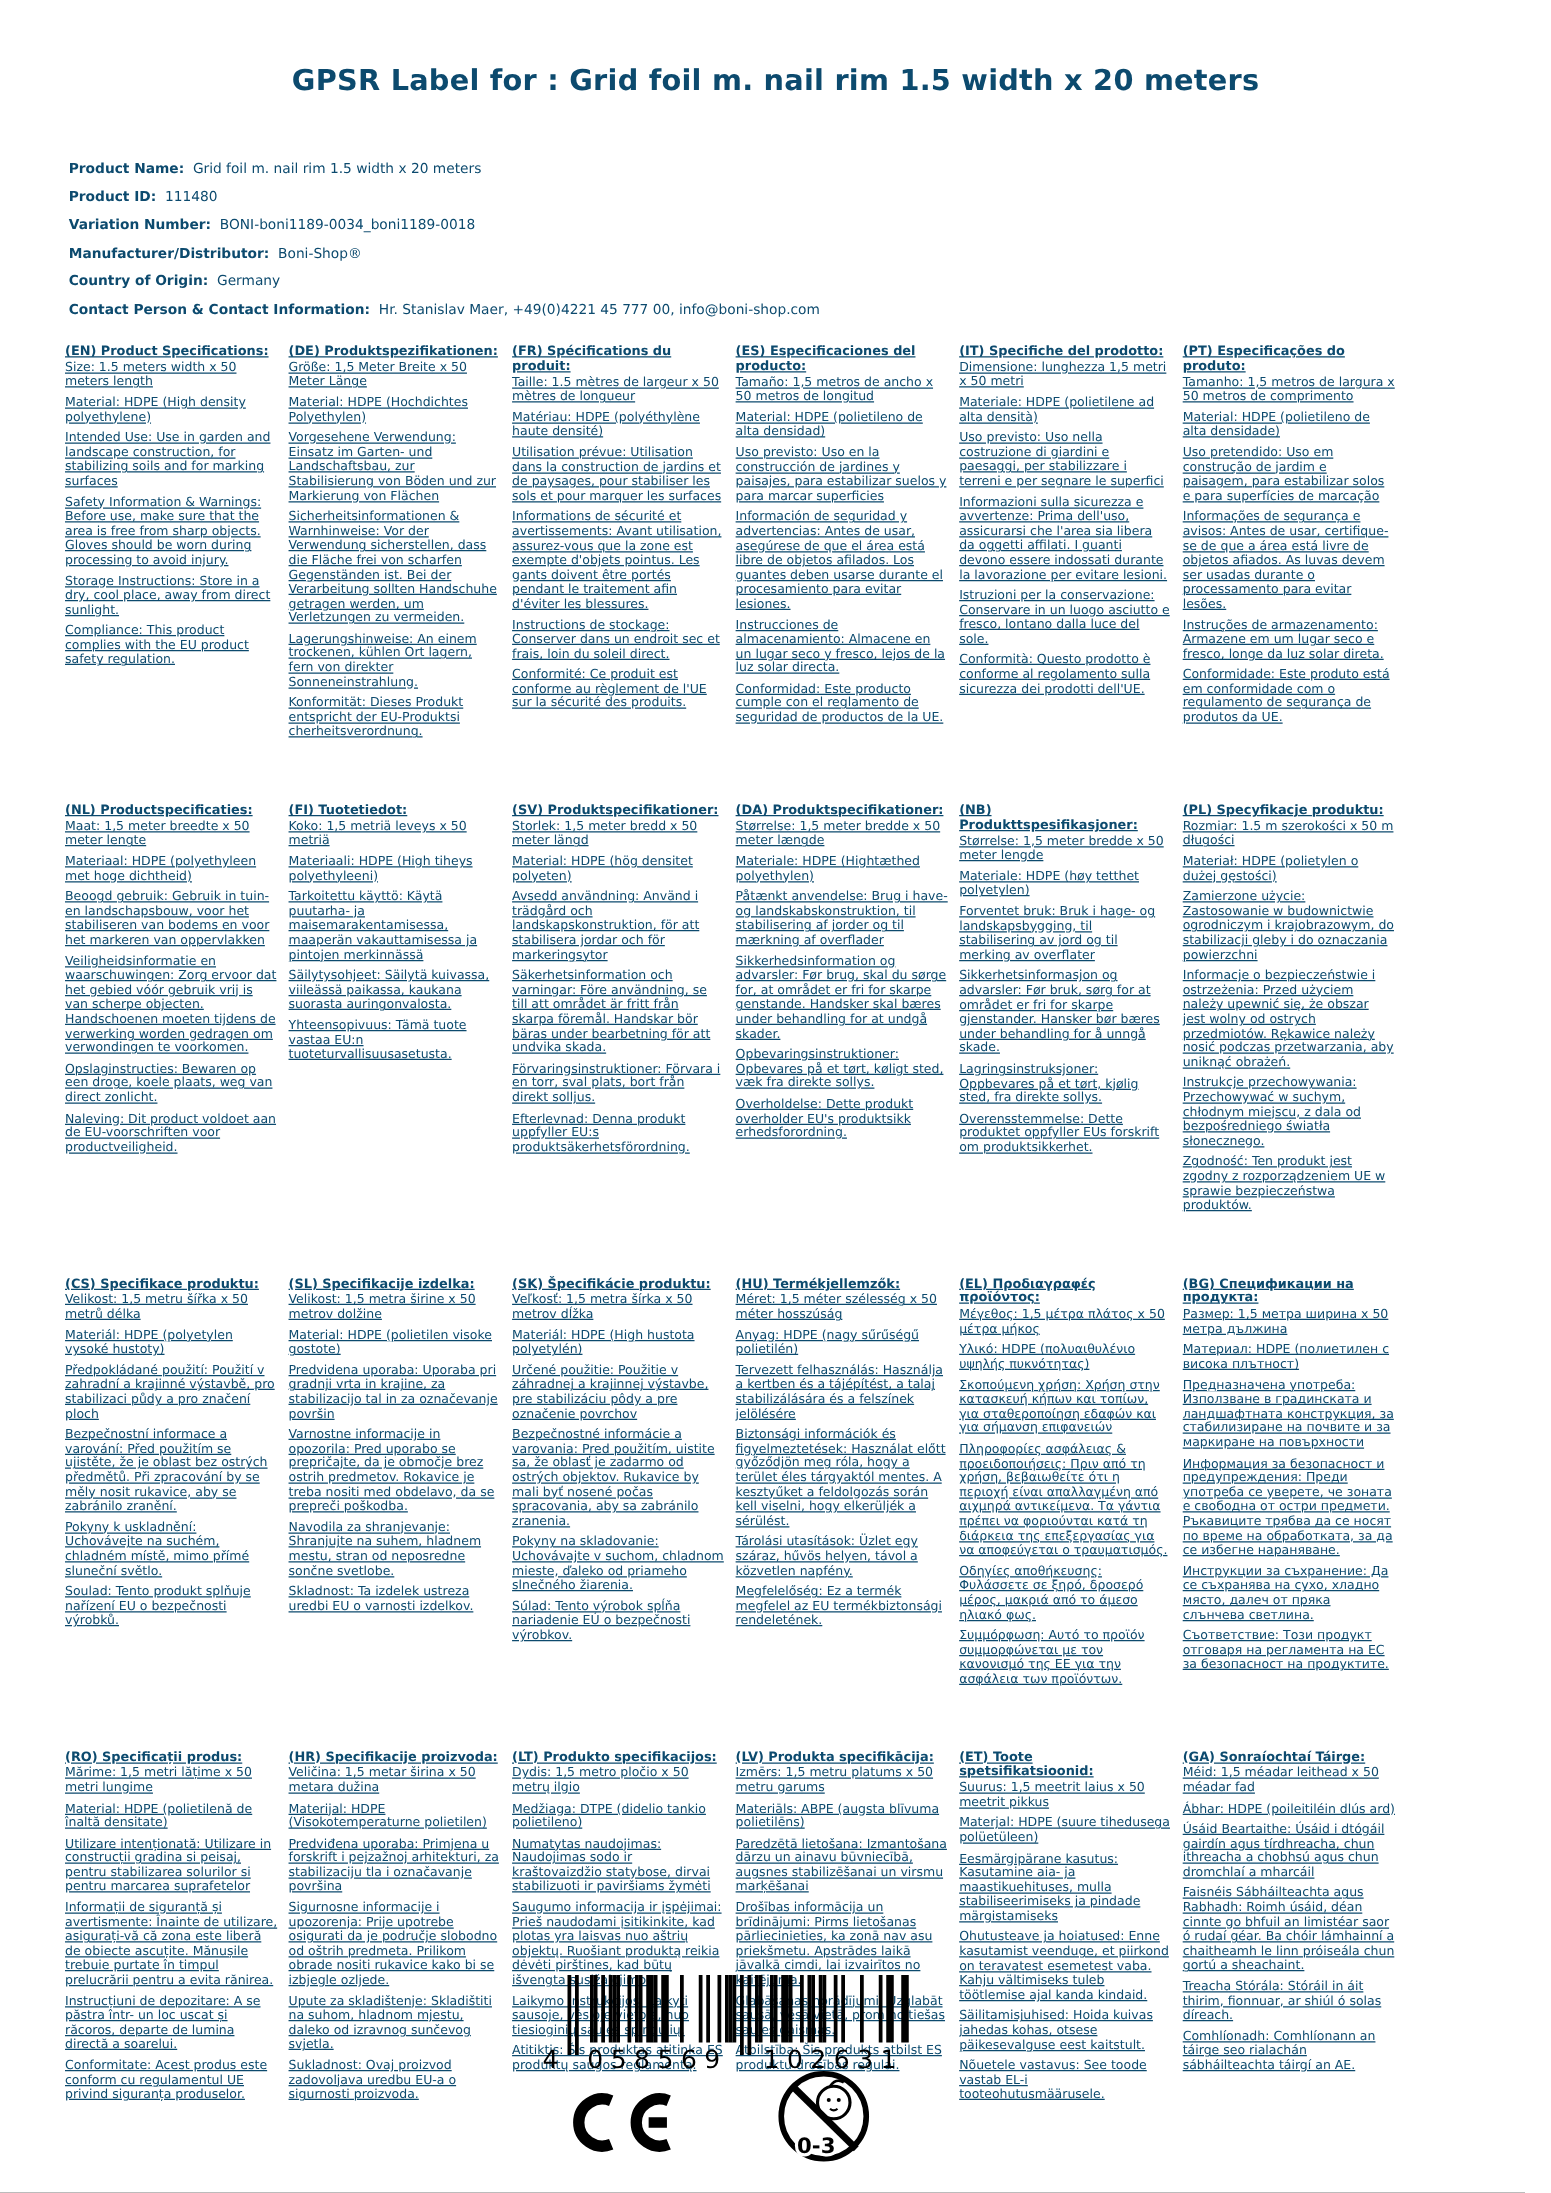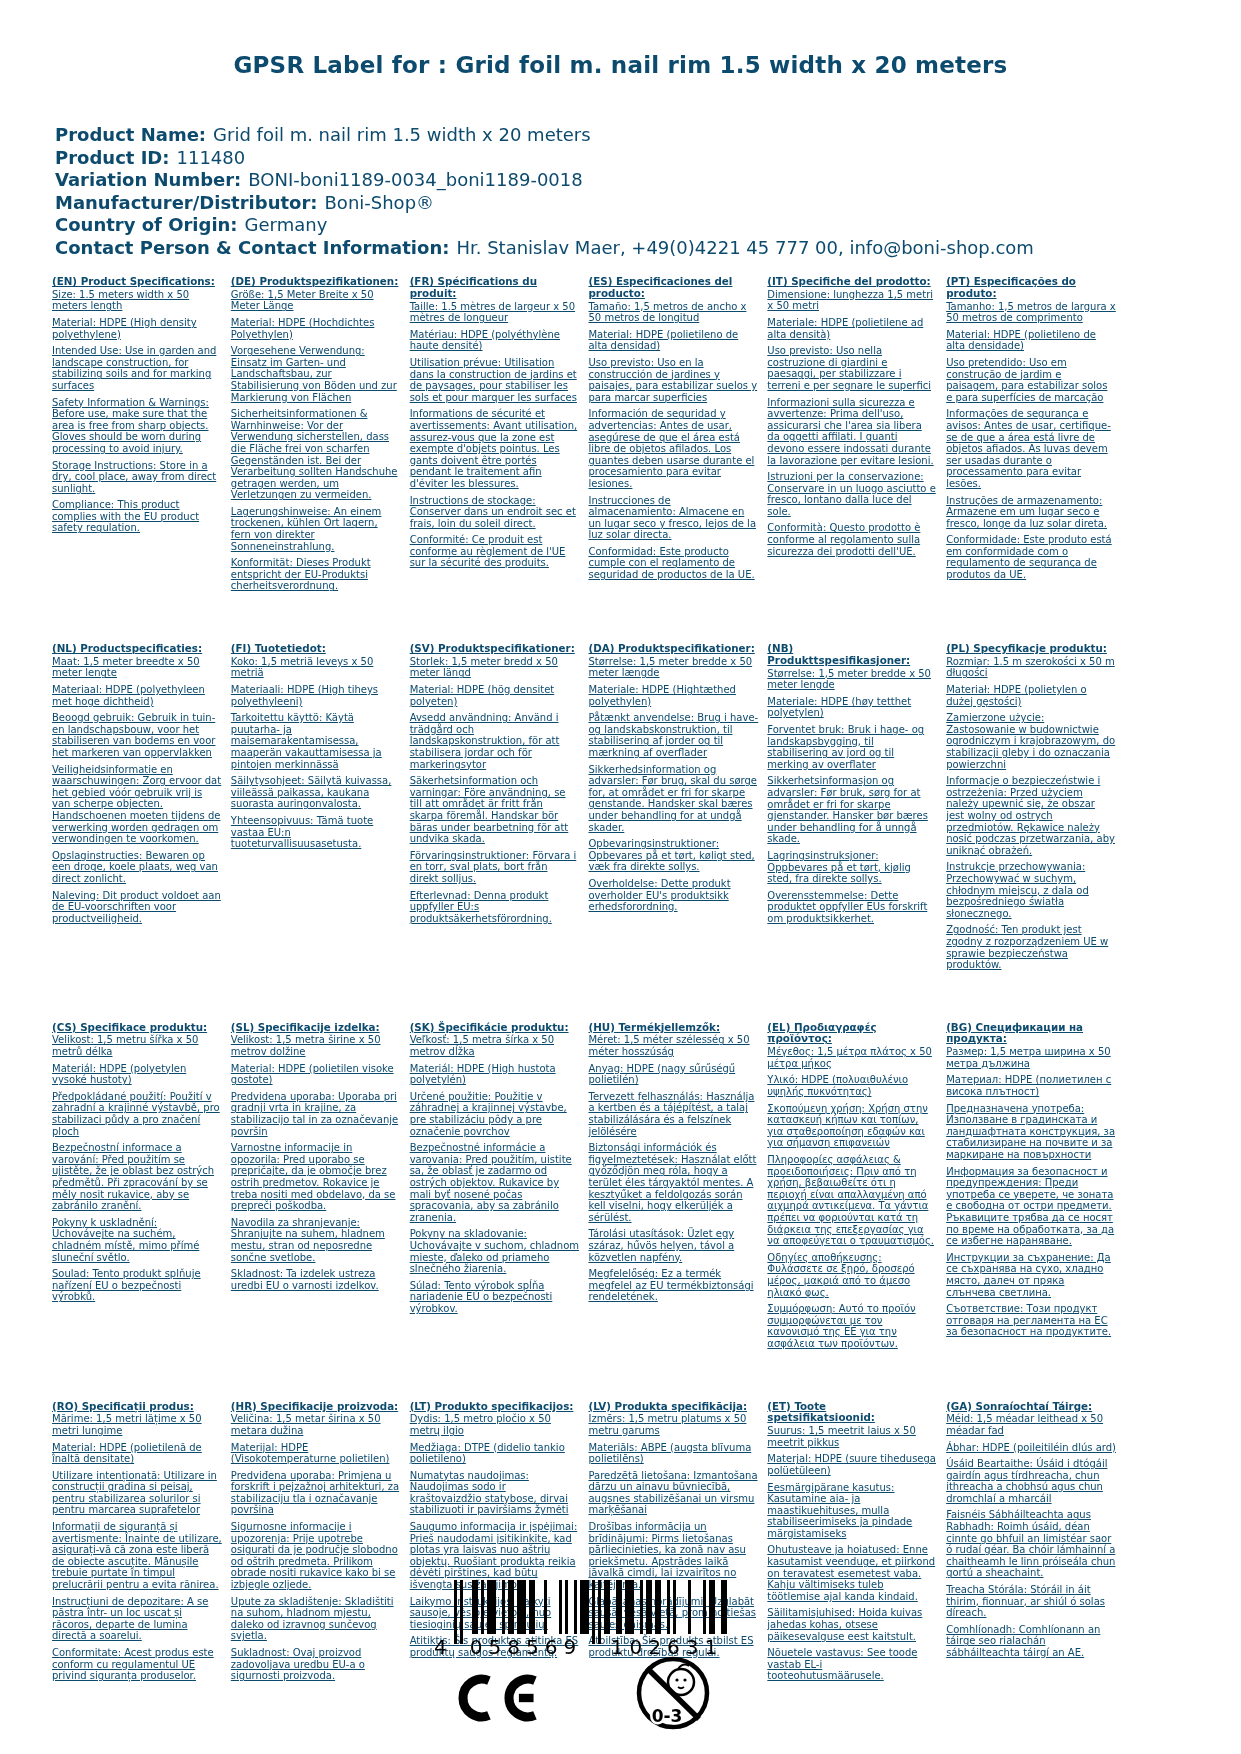--- a/index.html
+++ b/index.html
@@ -1,30 +1,30 @@
 <!DOCTYPE html>
 <html><head>
 <meta charset="utf-8">
 <style>
   html,body{margin:0;padding:0;background:#888;}
   .page{position:relative;width:1241px;height:1754px;background:#ffffff;margin:0 auto;
         font-family:"DejaVu Sans","Liberation Sans",sans-serif;color:#0c4a6e;overflow:hidden;}
   .title{position:absolute;top:52px;left:0;width:100%;text-align:center;
          font-size:23px;font-weight:bold;letter-spacing:0.2px;}
-  .info{position:absolute;top:124px;left:55px;font-size:18px;line-height:22.5px;}
+  .info{position:absolute;top:124px;left:55px;font-size:11px;line-height:22.5px;}
   .info-row{white-space:nowrap;}
   .info-label{font-weight:bold;margin-right:7px;}
   .grid{position:absolute;top:276px;left:52px;width:1064px;display:grid;
         grid-template-columns:repeat(6,1fr);column-gap:9px;row-gap:46px;}
   .block{font-size:10px;line-height:11.6px;overflow-wrap:break-word;text-decoration:underline;}
   .block-title{margin:0 0 1px 0;font-size:10.3px;font-weight:bold;line-height:11.8px;}
   .block-para{margin:0 0 5px 0;}
   .barcode-wrap{position:absolute;left:432px;top:1580px;}
   .ce-wrap{position:absolute;left:452px;top:1666px;}
-  .age-wrap{position:absolute;left:634px;top:1652px;text-decoration:underline;}
+  .age-wrap{position:absolute;left:620px;top:1652px;text-decoration:underline;}
   svg text{font-family:"DejaVu Sans","Liberation Sans",sans-serif;}
 </style>
 </head>
 <body>
 
 <div class="page">
 
   <div class="title">GPSR Label for : Grid foil m. nail rim 1.5 width x 20 meters</div>
 
   <div class="info">

